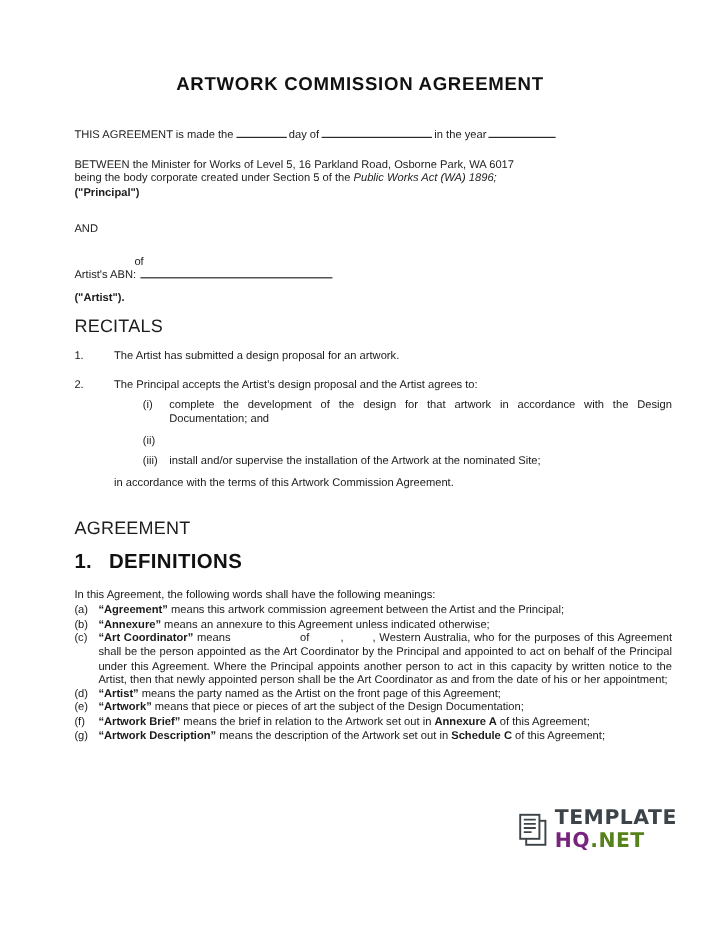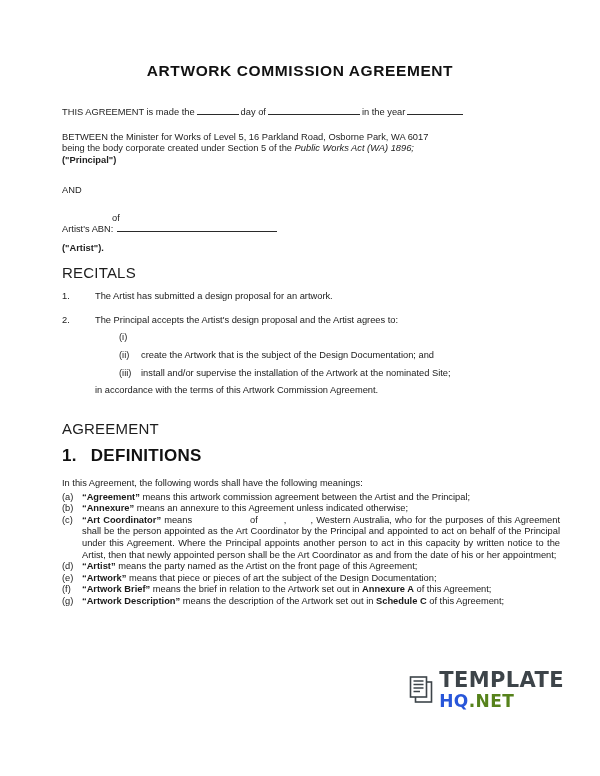--- a/index.html
+++ b/index.html
@@ -174,34 +174,34 @@
     position: relative;
     margin-right: 4px;
     flex: 0 0 26px;
   }
   .logo-text {
     display: flex;
     flex-direction: column;
     line-height: 1;
   }
   .logo-line1 {
-    font-size: 21px;
+    font-size: 17px;
     font-weight: bold;
     letter-spacing: 0.4px;
     color: #333b40;
     font-family: "DejaVu Sans", sans-serif;
   }
   .logo-line2 {
     font-size: 17px;
     font-weight: bold;
     letter-spacing: 0.4px;
     margin-top: 2px;
     font-family: "DejaVu Sans", sans-serif;
   }
-  .logo-hq { color: #1d4ed8; }
+  .logo-hq { color: #701a75; }
   .logo-dotnet { color: #4d7c0f; }
 </style>
 </head>
 <body>
 
 <div id="page">
 
   <h1 class="doc-title">ARTWORK COMMISSION AGREEMENT</h1>
 
   <p class="para">
@@ -246,24 +246,24 @@
   <div style="height:12px"></div>
 
   <div class="recital">
     <span class="rnum">2.</span>
     <span class="rtext">The Principal accepts the Artist's design proposal and the Artist agrees to:</span>
   </div>
 
   <div class="roman-list">
     <div class="roman-item">
       <span class="rmnum">(i)</span>
+      <span class="rmtext">complete the development of the design for that artwork in accordance with the Design Documentation; and</span>
     </div>
     <div class="roman-item">
       <span class="rmnum">(ii)</span>
-      <span class="rmtext nojust">create the Artwork that is the subject of the Design Documentation; and</span>
     </div>
     <div class="roman-item">
       <span class="rmnum">(iii)</span>
       <span class="rmtext nojust">install and/or supervise the installation of the Artwork at the nominated Site;</span>
     </div>
   </div>
 
   <p class="roman-closing">in accordance with the terms of this Artwork Commission Agreement.</p>
 
   <div style="height:17px"></div>

